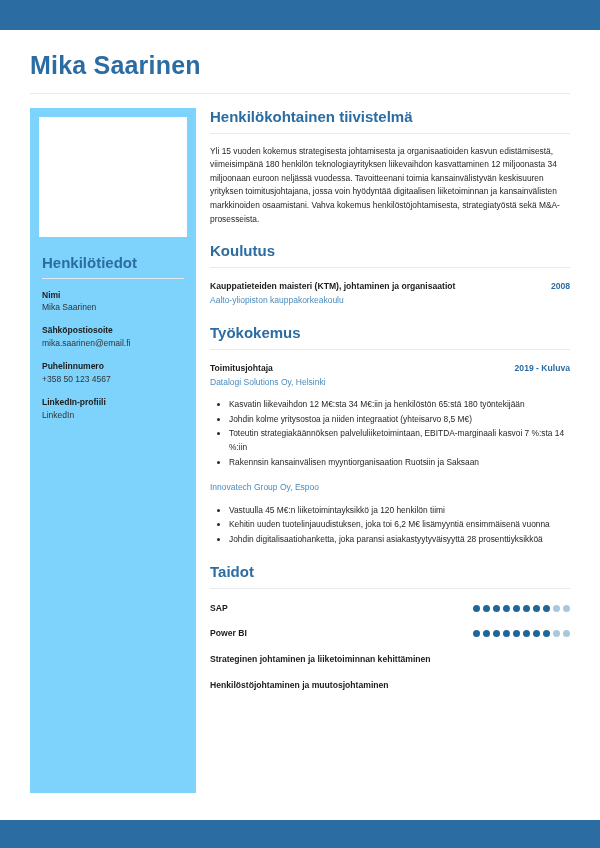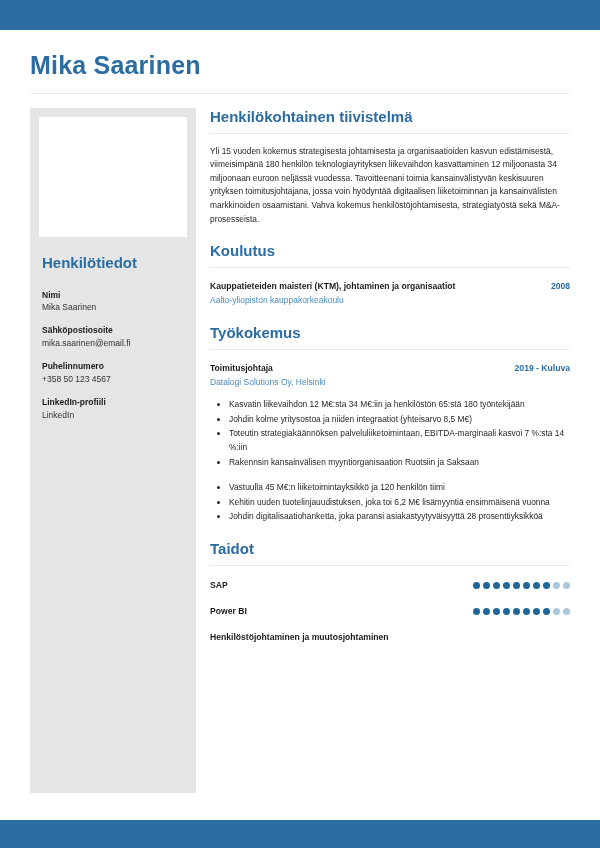--- a/index.html
+++ b/index.html
@@ -58,21 +58,21 @@
     width: 540px;
   }
   .columns {
     display: flex;
     align-items: flex-start;
     padding: 14px 0 0 0;
   }
   .sidebar {
     width: 167px;
     margin-left: 30px;
-    background: #e5e5e5;
+    background: #7dd3fc;
     min-height: 685px;
     box-sizing: border-box;
     padding: 9px 9px 20px 9px;
   }
   .photo-box {
     width: 148px;
     height: 120px;
     background: #ffffff;
     margin: 0 auto 0 auto;
   }
@@ -267,20 +267,21 @@
             <div class="entry-org">Datalogi Solutions Oy, Helsinki</div>
             <ul class="bullets">
               <li>Kasvatin liikevaihdon 12 M€:sta 34 M€:iin ja henkilöstön 65:stä 180 työntekijään</li>
               <li>Johdin kolme yritysostoa ja niiden integraatiot (yhteisarvo 8,5 M€)</li>
               <li>Toteutin strategiakäännöksen palveluliiketoimintaan, EBITDA-marginaali kasvoi 7 %:sta 14 %:iin</li>
               <li>Rakennsin kansainvälisen myyntiorganisaation Ruotsiin ja Saksaan</li>
             </ul>
           </div>
 
           <div class="entry">
+            <div class="entry-org">Innovatech Group Oy, Espoo</div>
             <ul class="bullets">
               <li>Vastuulla 45 M€:n liiketoimintayksikkö ja 120 henkilön tiimi</li>
               <li>Kehitin uuden tuotelinjauudistuksen, joka toi 6,2 M€ lisämyyntiä ensimmäisenä vuonna</li>
               <li>Johdin digitalisaatiohanketta, joka paransi asiakastyytyväisyyttä 28 prosenttiyksikköä</li>
             </ul>
           </div>
         </section>
 
         <section class="section">
           <h2 class="sec-heading">Taidot</h2>
@@ -310,20 +311,24 @@
                 <span class="dot filled"></span>
                 <span class="dot filled"></span>
                 <span class="dot filled"></span>
                 <span class="dot filled"></span>
                 <span class="dot filled"></span>
                 <span class="dot"></span>
                 <span class="dot"></span>
               </div>
           </div>
           <div class="skill-row">
+            <div class="skill-name">Strateginen johtaminen ja liiketoiminnan kehittäminen</div>
+            <div class="dots"></div>
+          </div>
+          <div class="skill-row">
             <div class="skill-name">Henkilöstöjohtaminen ja muutosjohtaminen</div>
             <div class="dots"></div>
           </div>
         </section>
 
       </main>
     </div>
   </div>
 
   <div class="bottom-bar"></div>

